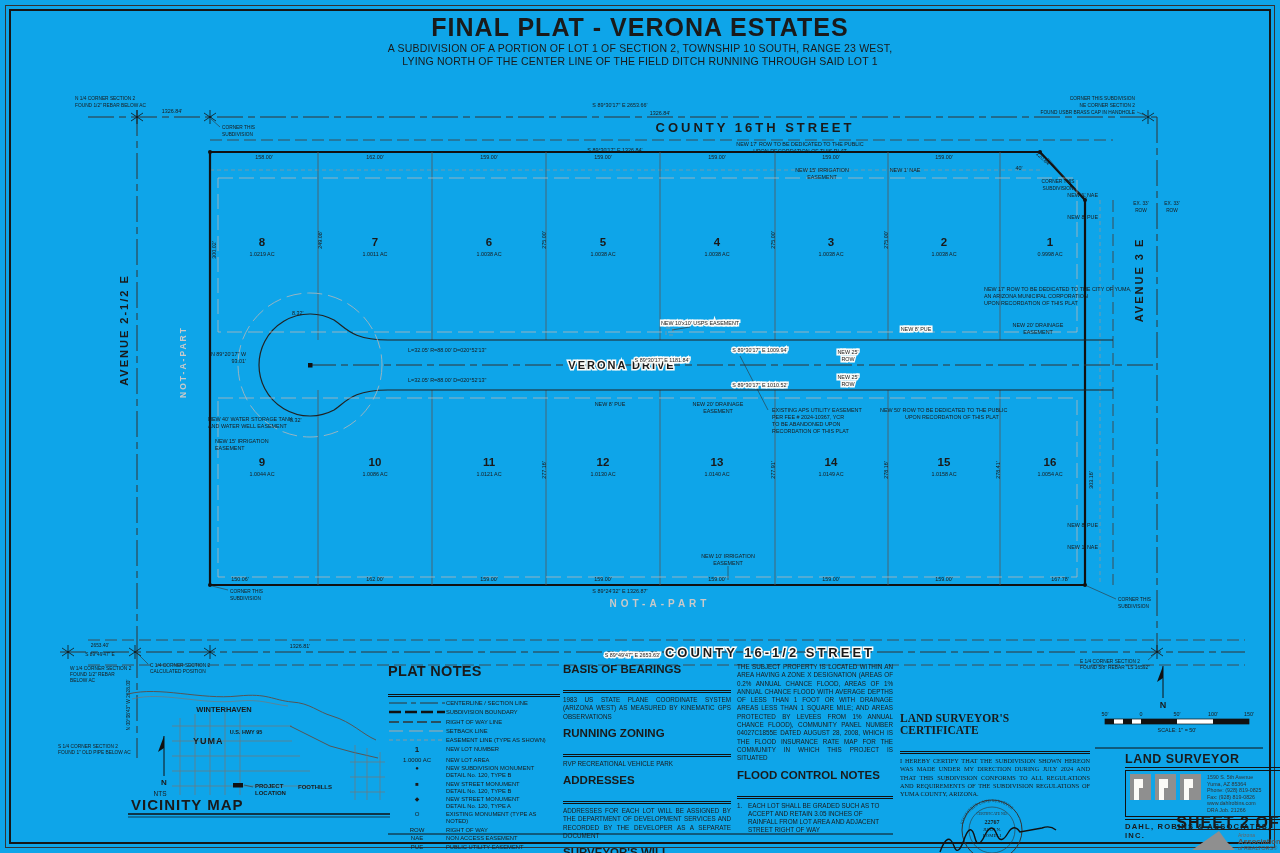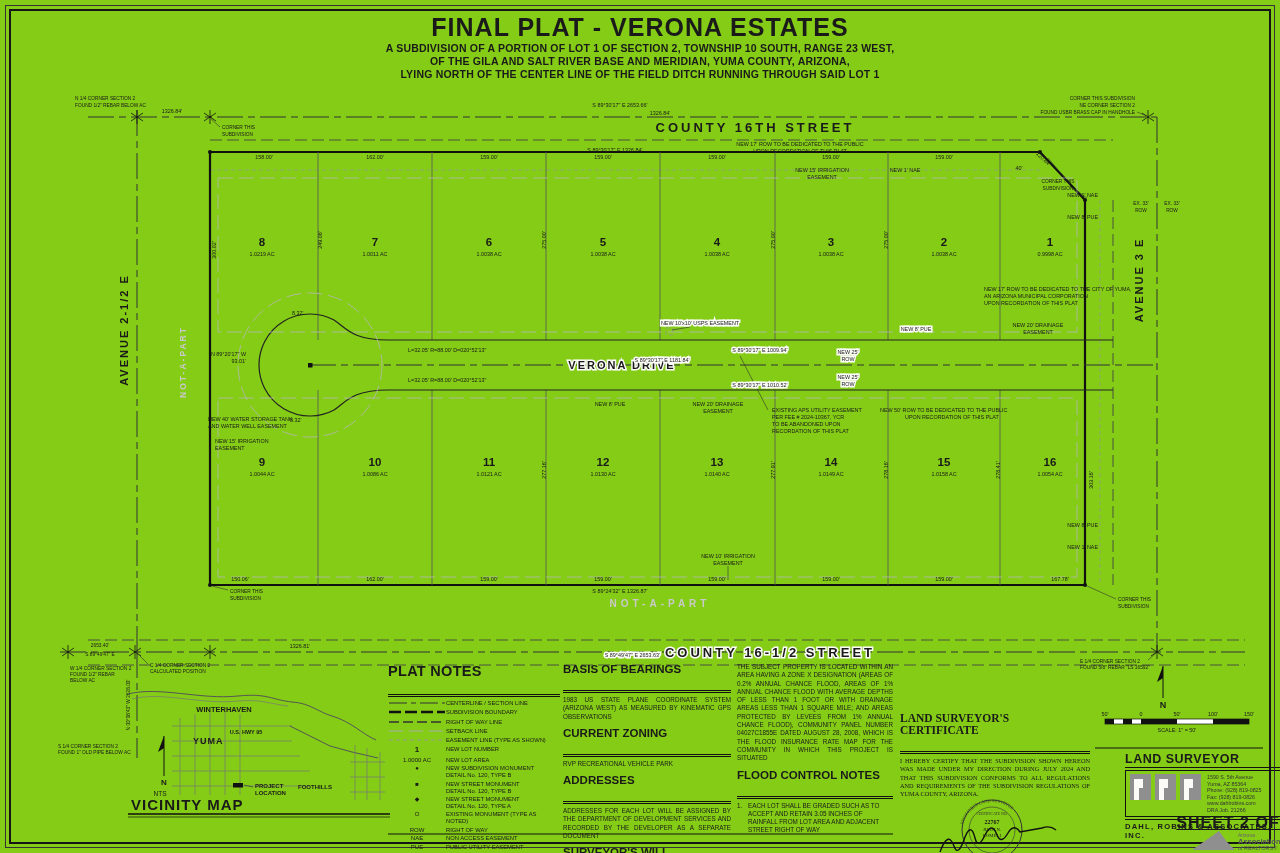--- a/index.html
+++ b/index.html
@@ -1,24 +1,24 @@
 <!DOCTYPE html>
 <html><head>
 <meta charset="utf-8">
 <style>
   html,body{margin:0;padding:0;background:#9a9a9a;}
-  .sheet{position:relative;width:1280px;height:853px;background:#84cc16;
+  .sheet{position:relative;width:1280px;height:853px;background:#0ea5e9;
          font-family:"Liberation Sans",sans-serif;color:#1a1a1a;overflow:hidden;}
   .frame-outer{position:absolute;inset:5px;border:1px solid #333;pointer-events:none;}
   .frame-inner{position:absolute;inset:9px;border:2px solid #161616;pointer-events:none;}
 
   .titleblock{position:absolute;top:13px;left:50%;transform:translateX(-50%);
               text-align:center;width:980px;}
   .title{font-size:25px;font-weight:bold;letter-spacing:1px;}
-  .subtitle{font-size:10.5px;font-weight:bold;line-height:1.25;letter-spacing:.2px;}
+  .subtitle{font-size:10.5px;font-weight:normal;line-height:1.25;letter-spacing:.2px;}
 
   svg.map{position:absolute;left:0;top:0;width:1280px;height:853px;}
   svg text{fill:#1a1a1a;}
   .t4{font-size:4.8px;}.t5{font-size:5.4px;}
   .street{font-size:13px;font-weight:bold;letter-spacing:3px;}
   .street-s{font-size:11px;font-weight:bold;letter-spacing:2px;}
   .lotnum{font-size:11.5px;font-weight:bold;}
   .lotac{font-size:5.4px;}
   .gray{fill:#c9c9c9;}
   .halo{paint-order:stroke;stroke:#fbfbf8;stroke-width:3px;}
@@ -65,21 +65,20 @@
 </head>
 <body>
 
 <div class="sheet">
   <div class="frame-outer"></div>
   <div class="frame-inner"></div>
 
   <div class="titleblock">
     <div class="title">FINAL PLAT - VERONA ESTATES</div>
     <div class="subtitle">A SUBDIVISION OF A PORTION OF LOT 1 OF SECTION 2, TOWNSHIP 10 SOUTH, RANGE 23 WEST,</div>
-    <div class="subtitle">OF THE GILA AND SALT RIVER BASE AND MERIDIAN, YUMA COUNTY, ARIZONA,</div>
     <div class="subtitle">LYING NORTH OF THE CENTER LINE OF THE FIELD DITCH RUNNING THROUGH SAID LOT 1</div>
   </div>
 
   <svg class="map" viewBox="0 0 1280 853">
 
     <path class="cl" d="M88,117 H1157"></path>
     <path class="cl" d="M137,110 V652"></path>
     <path class="cl" d="M1157,117 V652"></path>
     <path class="cl" d="M60,652 H1245"></path>
     <path class="cl" d="M137,652 V758"></path>
@@ -485,21 +484,21 @@
         <span class="lg-sym">BK</span>
         <span class="lg-desc">BOOK</span>
       </div>
 
   </div>
 
   <div class="col" style="left:563px;top:663px;width:168px;">
     <div class="hd hd2">BASIS OF BEARINGS</div>
     <div class="body">1983 US STATE PLANE COORDINATE SYSTEM (ARIZONA WEST) AS MEASURED BY KINEMATIC GPS OBSERVATIONS</div>
     <div class="gap"></div>
-    <div class="hd hd2">CURRENT ZONING</div>
+    <div class="hd hd2">RUNNING ZONING</div>
     <div class="body">RVP RECREATIONAL VEHICLE PARK</div>
     <div class="gap"></div>
     <div class="hd hd2">ADDRESSES</div>
     <div class="body">ADDRESSES FOR EACH LOT WILL BE ASSIGNED BY THE DEPARTMENT OF DEVELOPMENT SERVICES AND RECORDED BY THE DEVELOPER AS A SEPARATE DOCUMENT</div>
     <div class="gap"></div>
     <div class="hd hd2">SURVEYOR'S WILL</div>
     <div class="nrow">
       <span class="nnum">1.</span>
       <span>ALL NEW PROPERTY CORNERS TO BE SET 1/2" REBAR WITH CAP STAMPED "RLS 22767"</span>
     </div>

